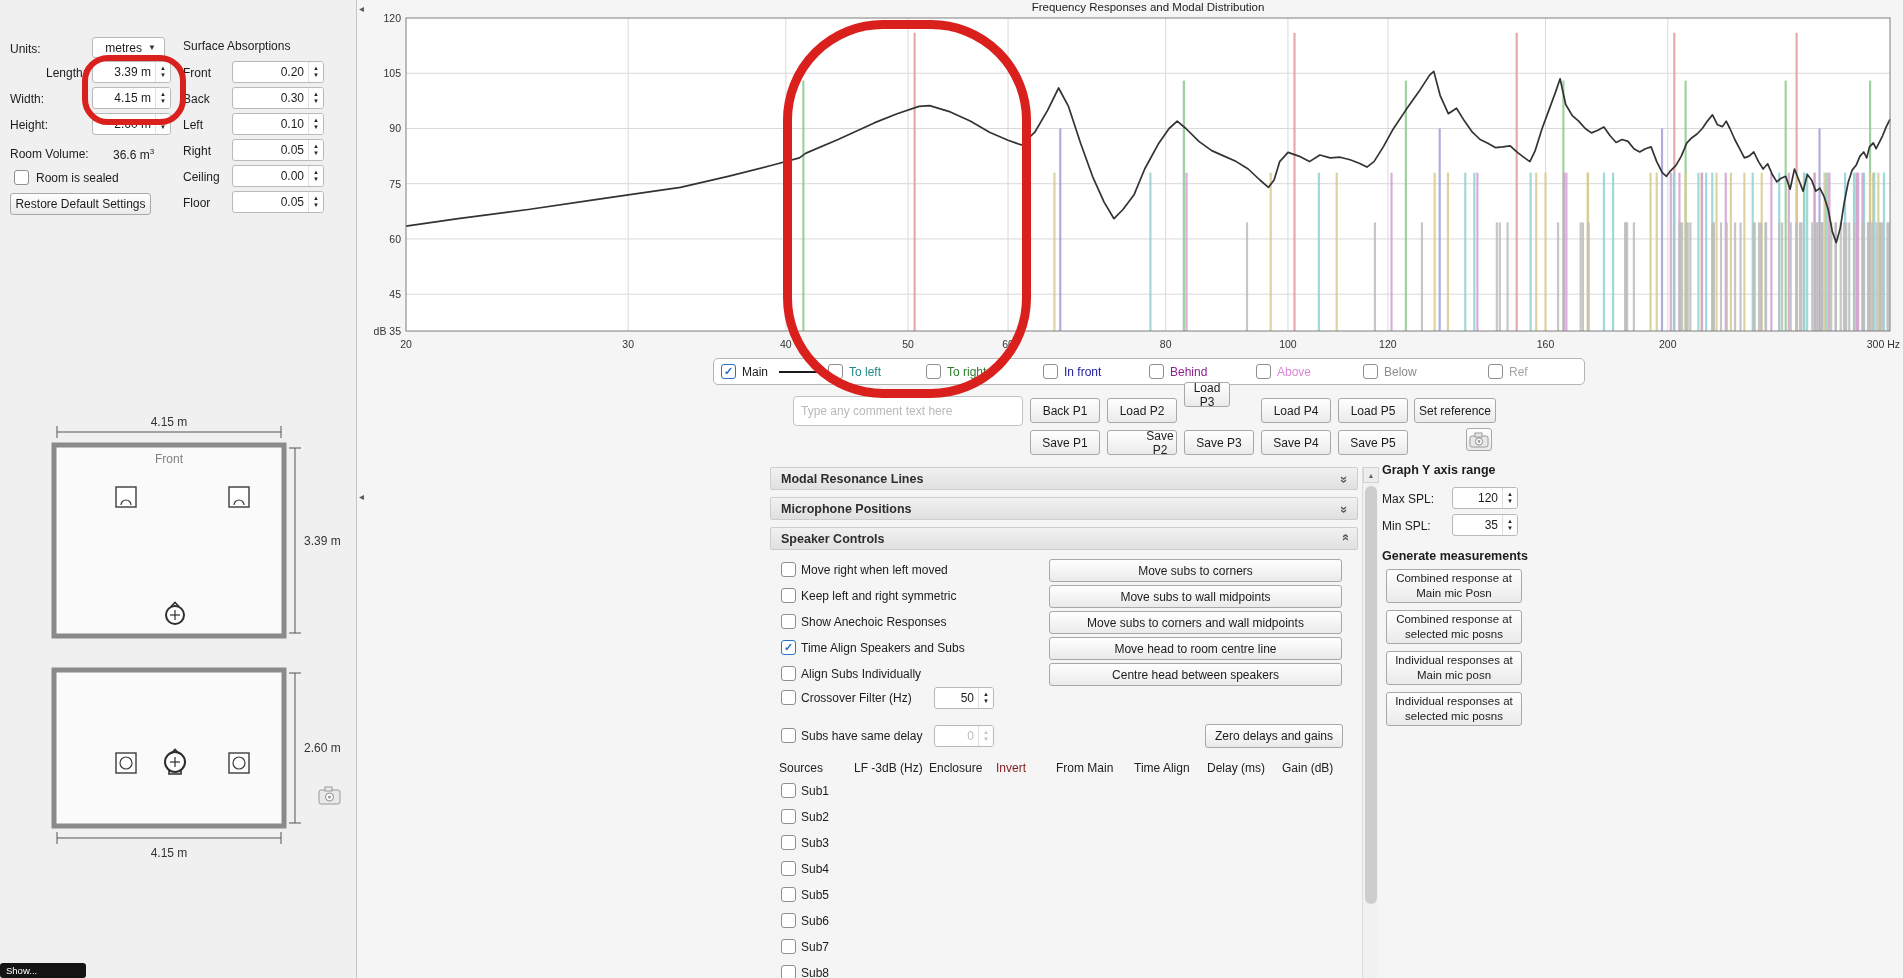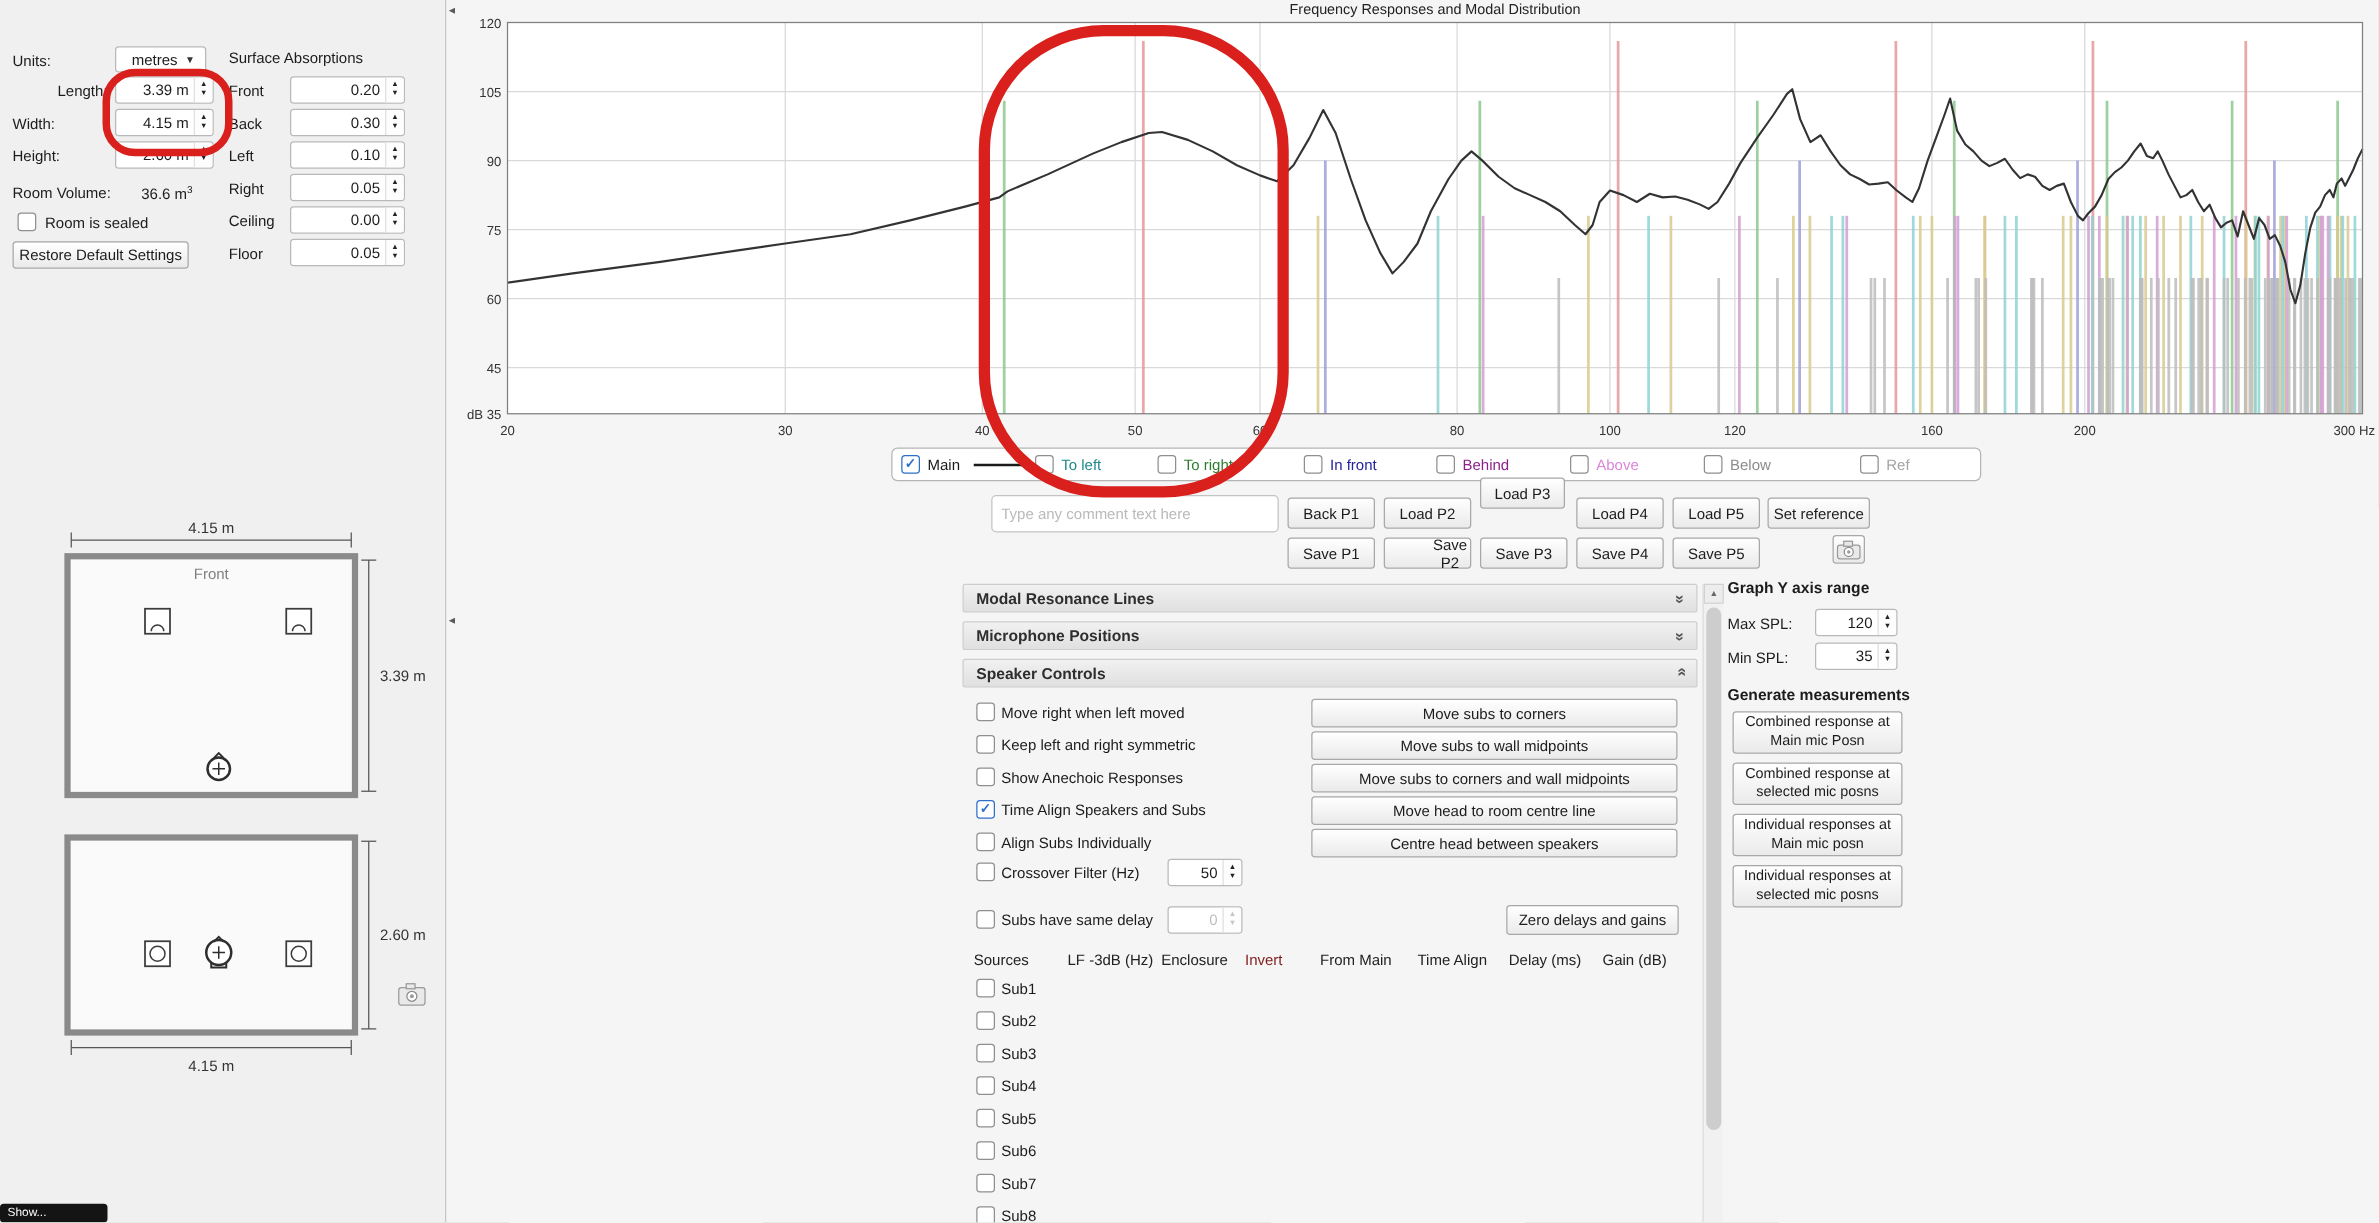--- a/index.html
+++ b/index.html
@@ -340,21 +340,21 @@
       <span class="cb" style="left: 649px; top: 5px; position: absolute;"></span>
       <span class="lbl" style="left: 670px; top: 6px; position: absolute; color: rgb(140, 140, 140);">Below</span>
       <span class="cb" style="left: 774px; top: 5px; position: absolute;"></span>
       <span class="lbl" style="left: 795px; top: 6px; position: absolute; color: rgb(165, 165, 165);">Ref</span>
     </div>
 
   <input class="comment" placeholder="Type any comment text here" style="">
   <div id="loadsave">
       <div class="btn" style="left: 1030px; top: 398px; width: 70px; height: 25px; position: absolute;">Back P1</div>
       <div class="btn" style="left: 1107px; top: 398px; width: 70px; height: 25px; position: absolute;">Load P2</div>
-      <div class="btn" style="left: 1184px; top: 382px; width: 68px; height: 25px; position: absolute;">Load P3</div>
+      <div class="btn" style="left: 1184px; top: 382px; width: 46px; height: 25px; position: absolute;">Load P3</div>
       <div class="btn" style="left: 1261px; top: 398px; width: 70px; height: 25px; position: absolute;">Load P4</div>
       <div class="btn" style="left: 1338px; top: 398px; width: 70px; height: 25px; position: absolute;">Load P5</div>
       <div class="btn" style="left: 1414px; top: 398px; width: 82px; height: 25px; position: absolute;">Set reference</div>
       <div class="btn" style="left: 1030px; top: 430px; width: 70px; height: 25px; position: absolute;">Save P1</div>
       <div class="btn" style="left: 1107px; top: 430px; width: 70px; height: 25px; position: absolute; padding-left: 36px;">Save P2</div>
       <div class="btn" style="left: 1184px; top: 430px; width: 70px; height: 25px; position: absolute;">Save P3</div>
       <div class="btn" style="left: 1261px; top: 430px; width: 70px; height: 25px; position: absolute;">Save P4</div>
       <div class="btn" style="left: 1338px; top: 430px; width: 70px; height: 25px; position: absolute;">Save P5</div>
       <div class="btn" style="left: 1466px; top: 428px; width: 26px; height: 23px; position: absolute;">
         <svg width="20" height="16">

